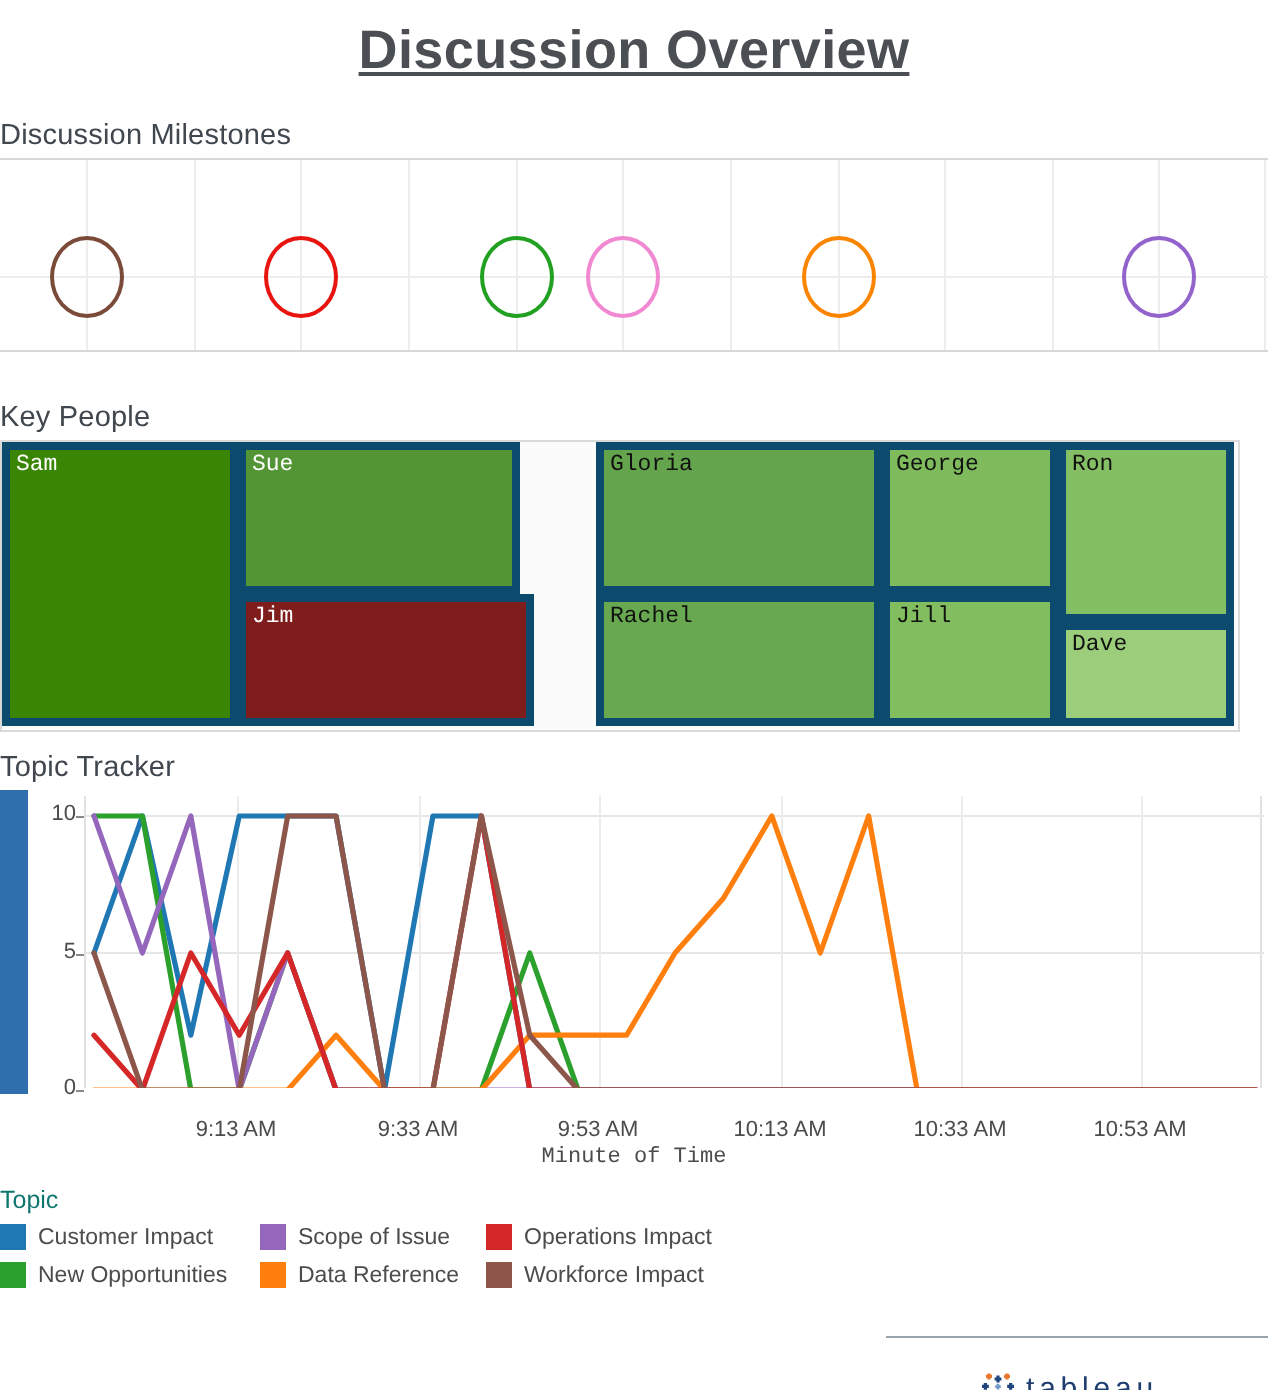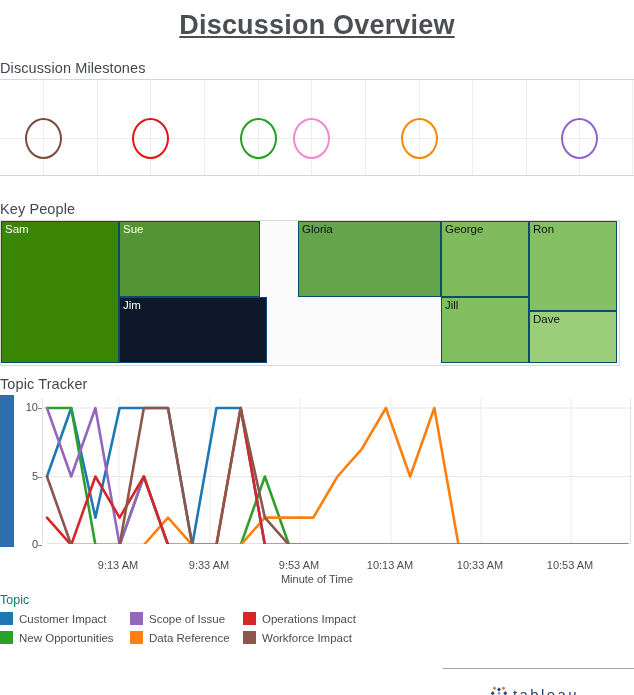--- a/index.html
+++ b/index.html
@@ -40,22 +40,23 @@
     border:2.2px solid #000; box-sizing:border-box; background:transparent;
   }
 
   
   .treemap {
     position:absolute; left:0; top:220px; width:620px; height:146px;
     border:1px solid #d9d9d9; box-sizing:border-box; background:#fbfbfb;
     padding:2px; overflow:hidden;
   }
   .tm-cell {
-    position:absolute; box-sizing:border-box; border:1px solid #0c4a6e;
+    position:absolute; box-sizing:border-box; border:4px solid #0c4a6e;
     overflow:hidden;
+    font-family:Liberation Mono, monospace;
   }
   .tm-label {
     position:absolute; left:3px; top:1px; font-size:11.5px;
     line-height:13px; white-space:nowrap;
   }
 
   
   .chart-wrap { position:absolute; left:0; top:395px; width:634px; height:160px; }
   .yaxis-band {
     position:absolute; left:0; top:0; width:14px; height:152px;
@@ -75,21 +76,21 @@
     border:1px solid #e2e2e2; border-top:none; border-bottom:none;
     box-sizing:border-box; background:#fff;
   }
   .xlabels { position:absolute; left:0; top:557px; width:634px; height:16px; }
   .xtick {
     position:absolute; font-size:11px; color:#4c4c4c;
     transform: translateX(-50%); white-space:nowrap;
   }
   .xaxis-title {
     position:absolute; top:573px; width:634px; text-align:center;
-    font-size:11px; color:#4c4c4c;
+    font-size:11px; color:#4c4c4c;font-family:Liberation Mono, monospace;
   }
 
   
   .legend { position:absolute; left:0; top:593px; width:634px; height:60px; }
   .legend-title { position:absolute; left:0; top:0; font-size:12.5px; color:#0f766e; }
   .legend-item { position:absolute; display:flex; align-items:center; }
   .swatch { width:13px; height:13px; flex:0 0 13px; }
   .legend-label { font-size:11.5px; color:#4c4c4c; margin-left:6px; white-space:nowrap; }
 
   
@@ -137,25 +138,28 @@
 
   <div class="sec-head" style="left:0px; top:201px;">Key People</div>
 
   <div class="treemap" id="treemap-panel">
       <div class="tm-cell" style="left: 0px; top: 0px; width: 118px; height: 142px; background: rgb(58, 133, 4);">
         <span class="tm-label" style="color: rgb(255, 255, 255);">Sam</span>
       </div>
       <div class="tm-cell" style="left: 118px; top: 0px; width: 141px; height: 76px; background: rgb(83, 148, 52);">
         <span class="tm-label" style="color: rgb(255, 255, 255);">Sue</span>
       </div>
-      <div class="tm-cell" style="left: 118px; top: 76px; width: 148px; height: 66px; background: #0f172a;">
+      <div class="tm-cell" style="left: 118px; top: 76px; width: 148px; height: 66px; background: #7f1d1d;">
         <span class="tm-label" style="color: rgb(255, 255, 255);">Jim</span>
       </div>
       <div class="tm-cell" style="left: 297px; top: 0px; width: 143px; height: 76px; background: rgb(99, 164, 76);">
         <span class="tm-label" style="color: rgb(17, 17, 17);">Gloria</span>
+      </div>
+      <div class="tm-cell" style="left: 297px; top: 76px; width: 143px; height: 66px; background: rgb(103, 168, 80);">
+        <span class="tm-label" style="color: rgb(17, 17, 17);">Rachel</span>
       </div>
       <div class="tm-cell" style="left: 440px; top: 0px; width: 88px; height: 76px; background: rgb(127, 187, 92);">
         <span class="tm-label" style="color: rgb(17, 17, 17);">George</span>
       </div>
       <div class="tm-cell" style="left: 440px; top: 76px; width: 88px; height: 66px; background: rgb(130, 189, 96);">
         <span class="tm-label" style="color: rgb(17, 17, 17);">Jill</span>
       </div>
       <div class="tm-cell" style="left: 528px; top: 0px; width: 88px; height: 90px; background: rgb(133, 191, 99);">
         <span class="tm-label" style="color: rgb(17, 17, 17);">Ron</span>
       </div>

